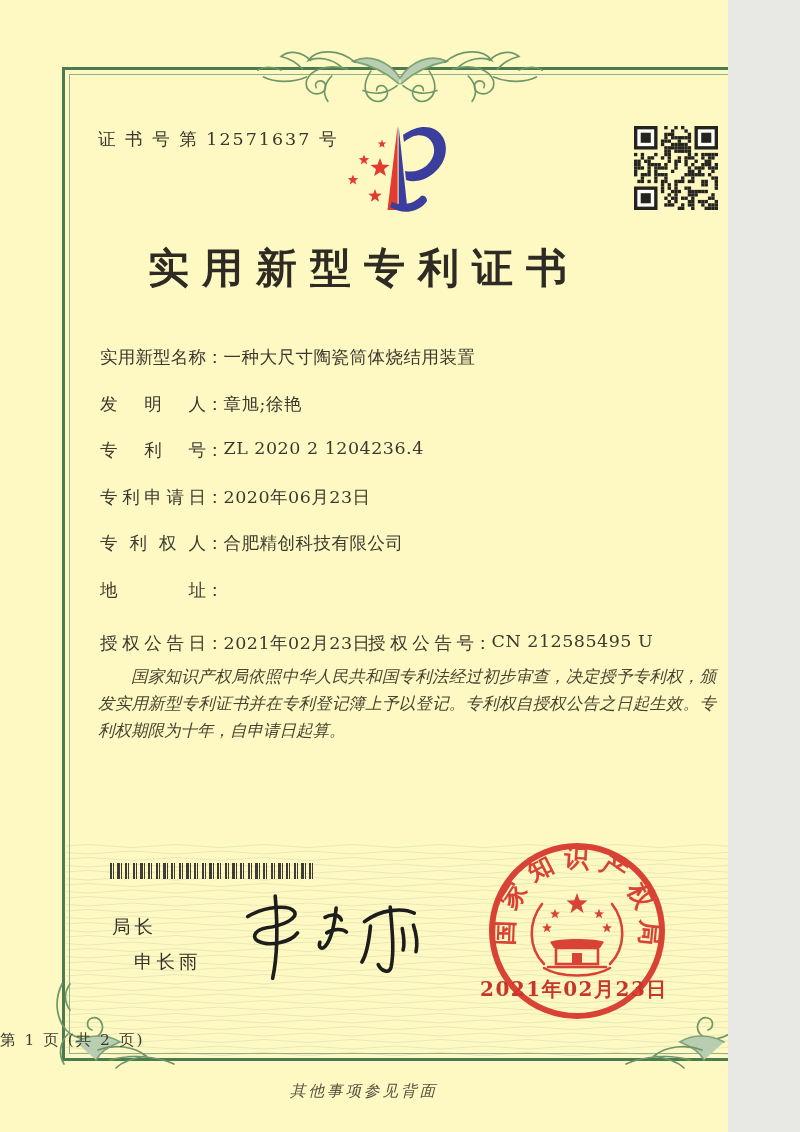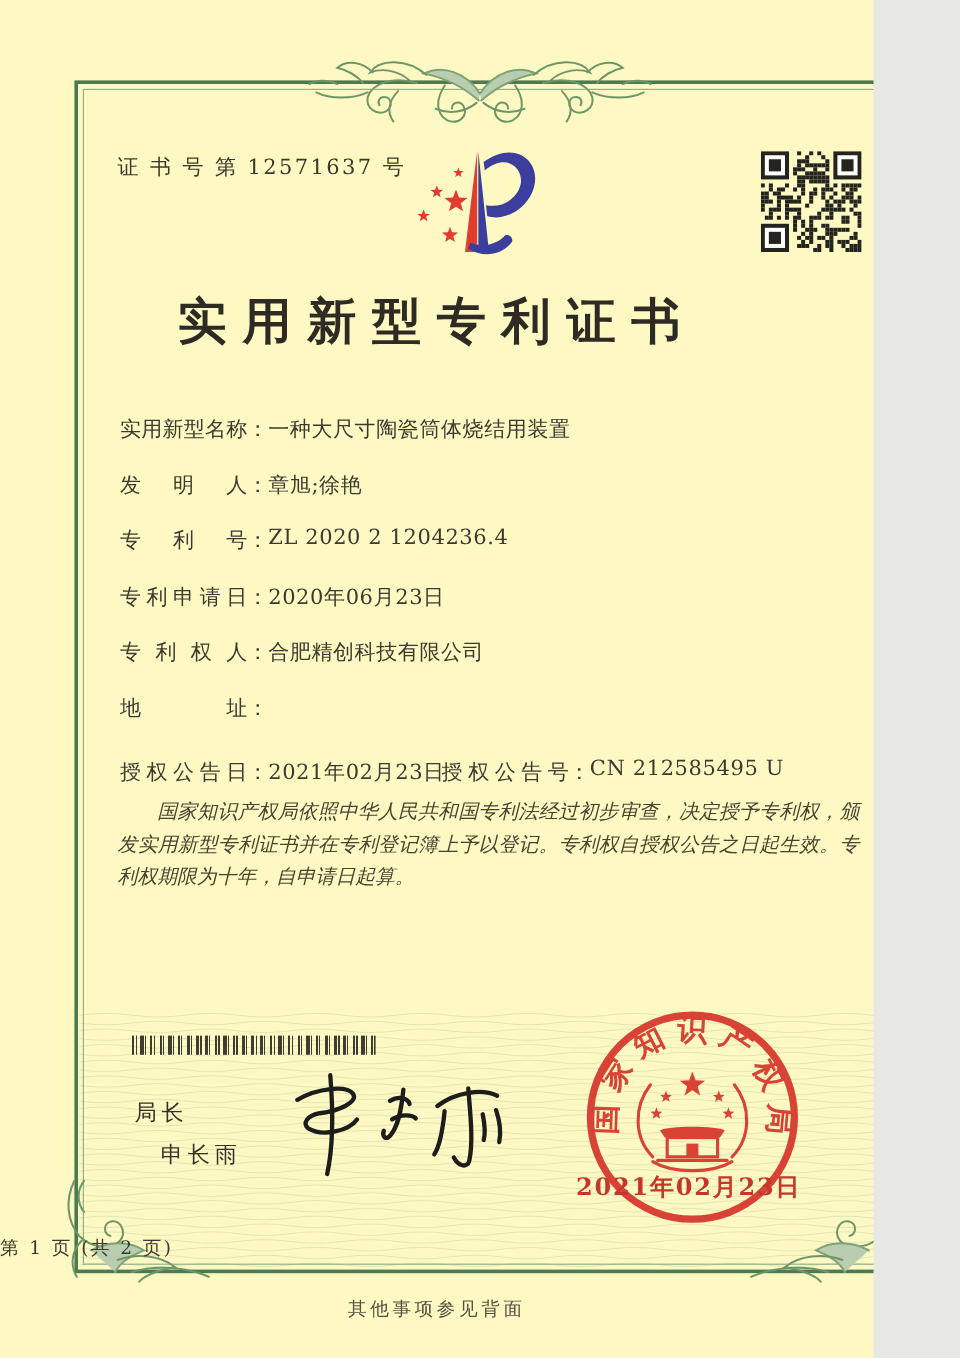--- a/index.html
+++ b/index.html
@@ -26,21 +26,21 @@
       #24241f 0 2px,transparent 2px 3px,#24241f 3px 4px,transparent 4px 7px,
       #24241f 7px 10px,transparent 10px 11px,#24241f 11px 12px,transparent 12px 15px,
       #24241f 15px 17px,transparent 17px 18px,#24241f 18px 19px,transparent 19px 23px);}
   .sig-title{left:112px;top:914px;font-size:18.5px;letter-spacing:4px;color:#33312a;}
   .sig-name{left:112px;top:949px;font-size:18.5px;letter-spacing:4px;color:#33312a;margin-left:22px;}
   .signature{left:222px;top:884px;width:206px;height:108px;}
   .sealbox{left:486px;top:840px;width:182px;height:182px;}
   .seal-date{left:480px;top:976px;width:210px;font-size:20px;letter-spacing:1.5px;color:#c5372b;font-weight:600;}
   .page-info{left:0;top:1030px;width:100%;text-align:left;font-size:15.5px;letter-spacing:2px;color:#3c392f;}
   .back-note{left:0;top:1081px;width:100%;text-align:center;font-size:15.5px;letter-spacing:3px;
-             color:#575040;}
+             font-style:italic;color:#575040;}
   .orn-top{left:253px;top:37px;width:294px;height:76px;}
   .orn-bl{left:50px;top:980px;width:132px;height:90px;}
   .orn-br{left:618px;top:980px;width:132px;height:90px;transform:scaleX(-1);}
   svg{display:block;}
 </style>
 </head>
 <body>
 
 <div class="page">
 

